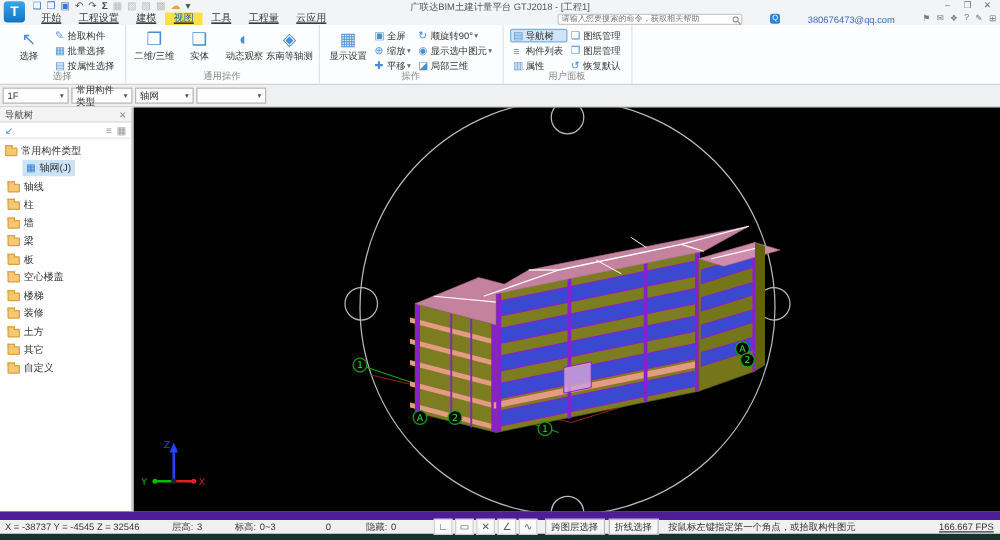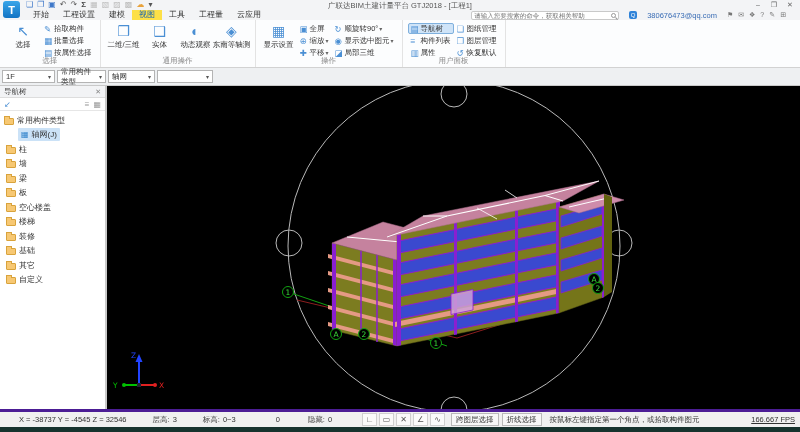--- a/index.html
+++ b/index.html
@@ -12,24 +12,24 @@
     background:linear-gradient(#3aa6e9,#1173c4); color:#fff; font-size:11px; font-weight:bold;
     display:flex; align-items:center; justify-content:center; }
   .qat { position:absolute; left:26px; top:0; height:10px; display:flex; align-items:center; gap:4px; font-size:8px; }
   .qat span { line-height:10px; cursor:default; }
   .qi-blue { color:#3f78c9; } .qi-dark { color:#555; } .qi-gray { color:#bcbcbc; }
   .qi-orange { color:#e8a23c; } .qi-sum { color:#444; font-weight:bold; }
   .win-title { position:absolute; left:250px; width:300px; top:1px; text-align:center;
     font-size:7.5px; color:#555; white-space:nowrap; }
   .win-controls { position:absolute; right:2px; top:0; display:flex; }
   .win-controls span { width:16px; height:10px; font-size:7px; color:#666; text-align:center; line-height:10px; }
-  .tabs { position:absolute; left:26px; top:10px; height:10px; display:flex; }
+  .tabs { position:absolute; left:26px; top:10px; height:10px; display:flex;text-decoration:underline; }
   .tab { padding:0 7px; font-size:8px; color:#333; line-height:10px; white-space:nowrap; }
   .tab.active { background:#fde047; color:#1464b4; }
-  .header-right { position:absolute; right:14px; top:10px; height:10px; display:flex; align-items:center; gap:10px; }
+  .header-right { position:absolute; right:3px; top:10px; height:10px; display:flex; align-items:center; gap:22px; }
   .searchbox { width:148px; height:9px; background:#fff; border:1px solid #c9c9c9; border-radius:2px;
     display:flex; align-items:center; padding:0 2px; }
   .searchbox input { border:none; outline:none; flex:1; font-size:6.5px; color:#888; background:transparent;
     font-family:"Liberation Sans","DejaVu Sans",sans-serif; }
   .mag { width:5px; height:5px; border:1px solid #999; border-radius:50%; position:relative; flex:none; }
   .mag::after { content:""; position:absolute; width:3px; height:1px; background:#999;
     transform:rotate(45deg); left:3px; top:4px; }
   .qq-badge { width:8px; height:8px; background:#2f82d8; border-radius:2px; color:#fff; font-size:6px;
     display:flex; align-items:center; justify-content:center; flex:none; }
   .account { font-size:7.5px; color:#3a6db5; white-space:nowrap; }
@@ -75,22 +75,22 @@
   .grid-ic { color:#2b7fc9; font-size:8px; }
   .folder { width:10px; height:7px; background:#f7c873; border:1px solid #d9a33c; border-radius:1px;
     position:relative; flex:none; margin-top:2px; }
   .folder::before { content:""; position:absolute; top:-3px; left:-1px; width:4px; height:2px;
     background:#f7c873; border:1px solid #d9a33c; border-bottom:none; }
 
   .canvas { flex:1; background:#000; position:relative; }
   .canvas svg { position:absolute; left:0; top:0; }
 
   
-  .statusbar { height:18px; background:#f0f0f0; border-top:3px solid #4c1d95; display:flex;
-    align-items:center; font-size:7.5px; color:#333; white-space:nowrap;padding-left:15px; }
+  .statusbar { height:18px; background:#f0f0f0; border-top:7px solid #4c1d95; display:flex;
+    align-items:center; font-size:7.5px; color:#333; white-space:nowrap; }
   .sb-coords { margin-left:4px; }
   .sb-lab { color:#444; }
   .sb-iconbtn { width:15px; height:13px; border:1px solid #cfcfcf; background:#fafafa; display:flex;
     align-items:center; justify-content:center; font-size:8px; color:#555; margin-right:2px; }
   .sb-btn { height:13px; border:1px solid #b9b9b9; background:#f7f7f7; padding:0 4px; display:flex;
     align-items:center; font-size:7.5px; color:#333; margin-right:3px; }
   .sb-fps { margin-left:auto; margin-right:5px;text-decoration:underline; }
   .bottomstrip { height:5px; background:#17332e; }
 </style>
 </head>
@@ -299,20 +299,24 @@
         <span>常用构件类型</span>
         </div>
       <div class="titem child">
         <span class="sel-wrap">
             <span class="grid-ic">▦</span>
         <span>轴网(J)</span>
           </span>
         </div>
       <div class="titem">
         <span class="folder"></span>
+          <span>轴线</span>
+        </div>
+      <div class="titem">
+        <span class="folder"></span>
           <span>柱</span>
         </div>
       <div class="titem">
         <span class="folder"></span>
           <span>墙</span>
         </div>
       <div class="titem">
         <span class="folder"></span>
           <span>梁</span>
         </div>
@@ -327,21 +331,21 @@
       <div class="titem">
         <span class="folder"></span>
           <span>楼梯</span>
         </div>
       <div class="titem">
         <span class="folder"></span>
           <span>装修</span>
         </div>
       <div class="titem">
         <span class="folder"></span>
-          <span>基础</span>
+          <span>土方</span>
         </div>
       <div class="titem">
         <span class="folder"></span>
           <span>其它</span>
         </div>
       <div class="titem">
         <span class="folder"></span>
           <span>自定义</span>
         </div>
     </div>

